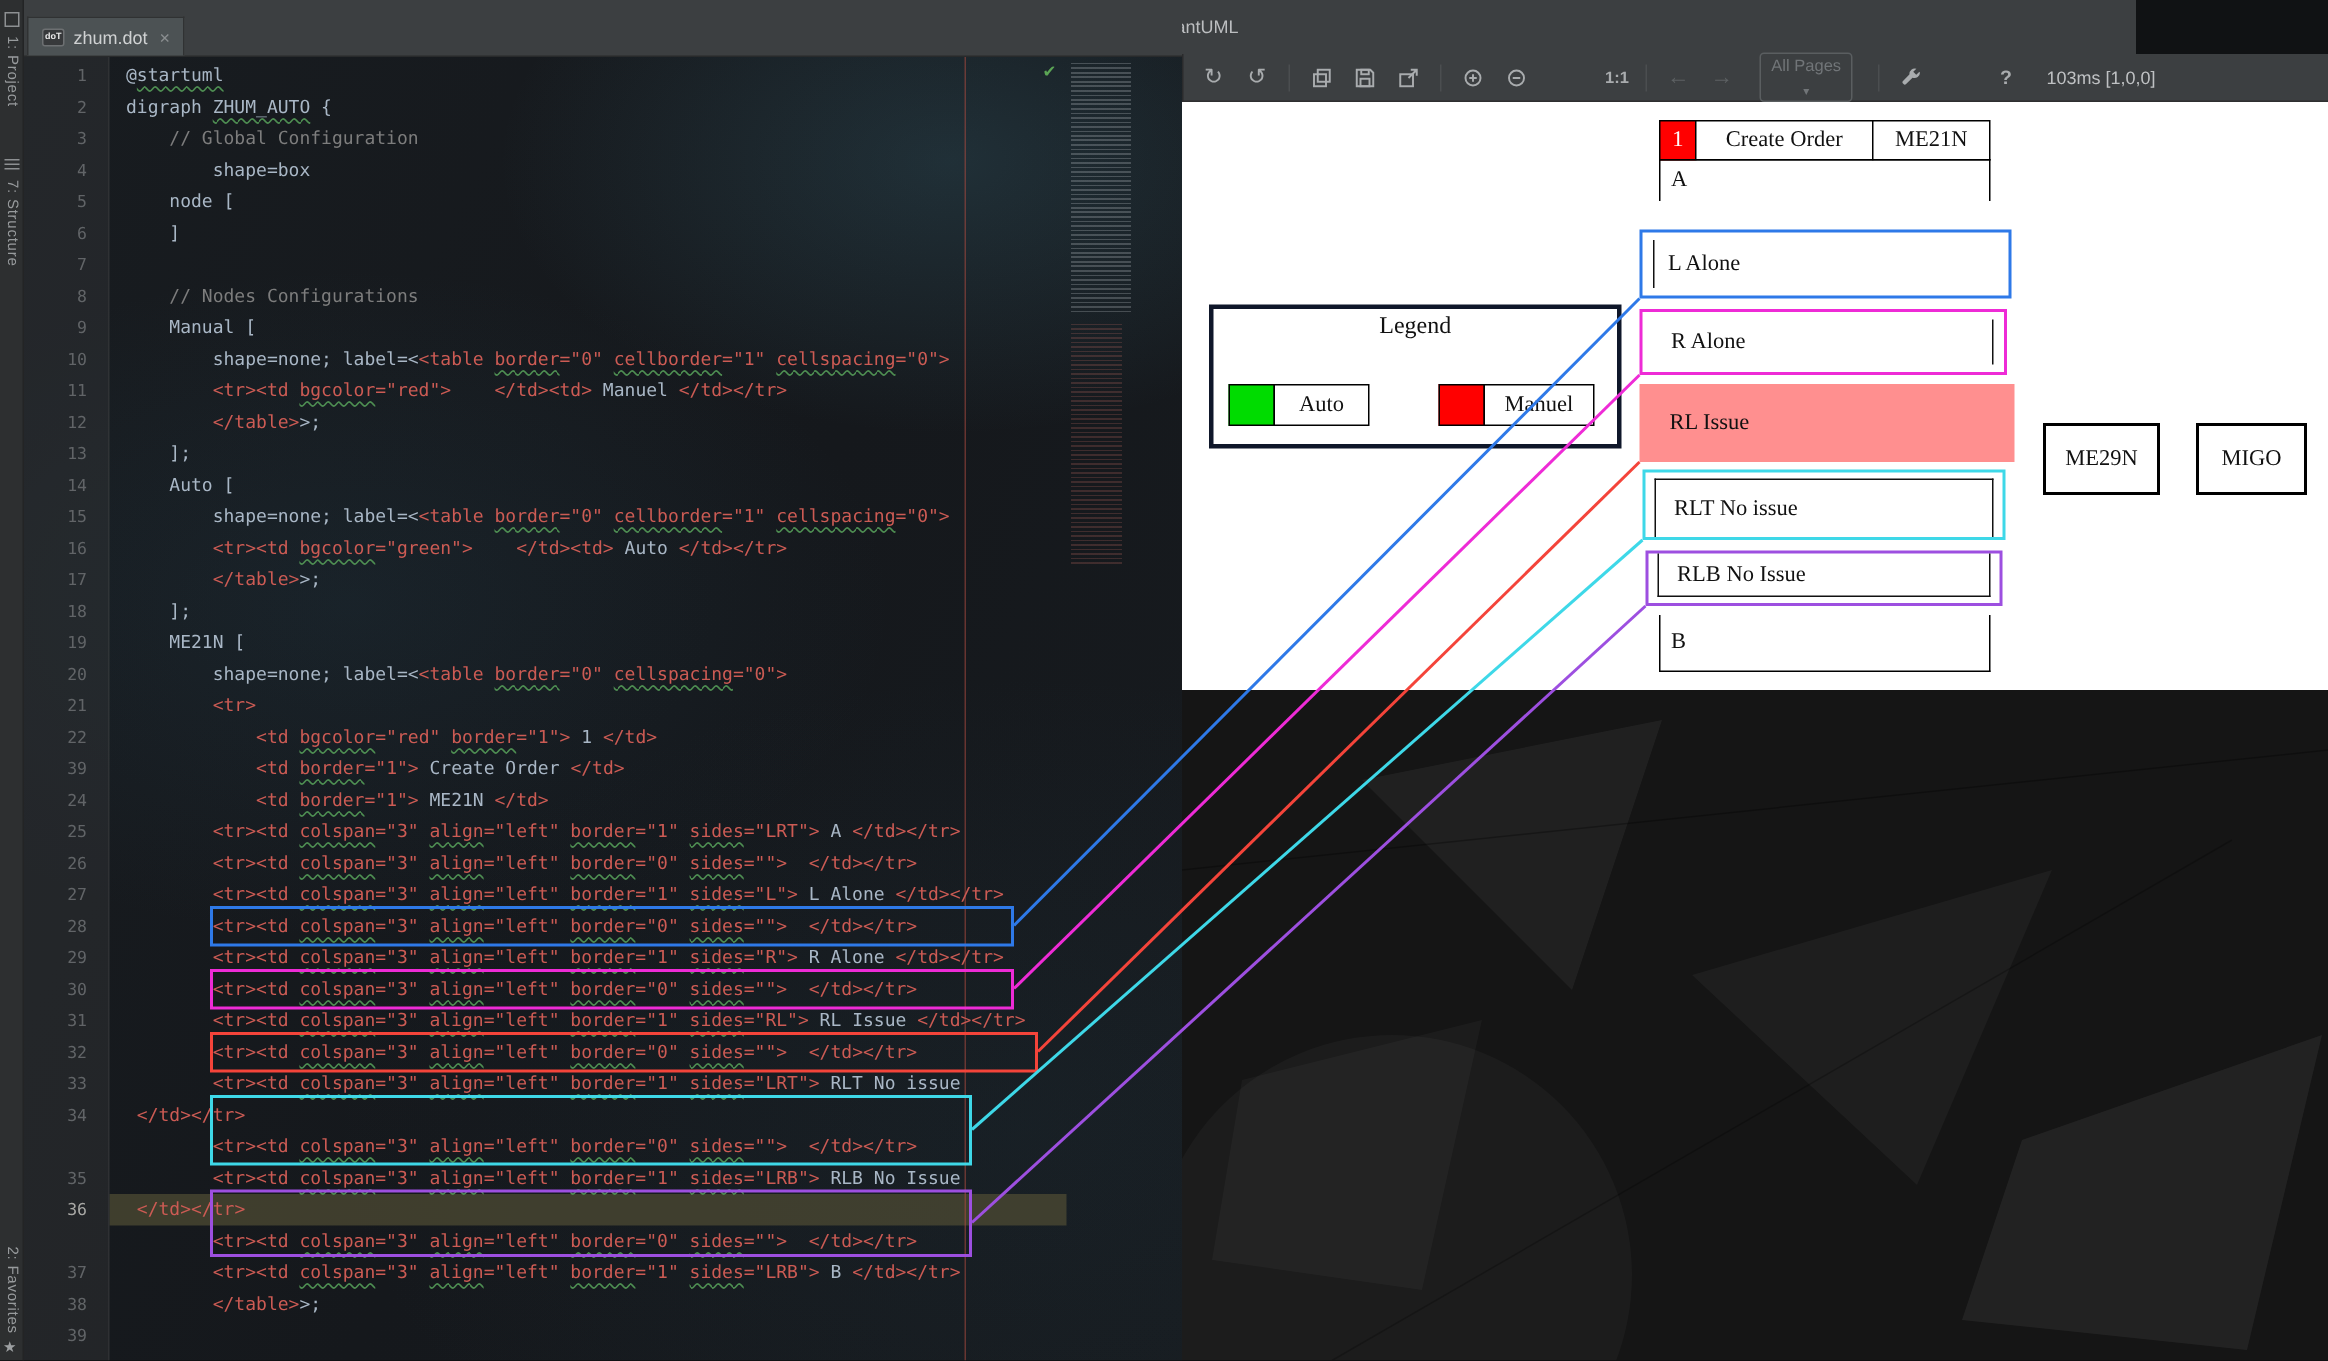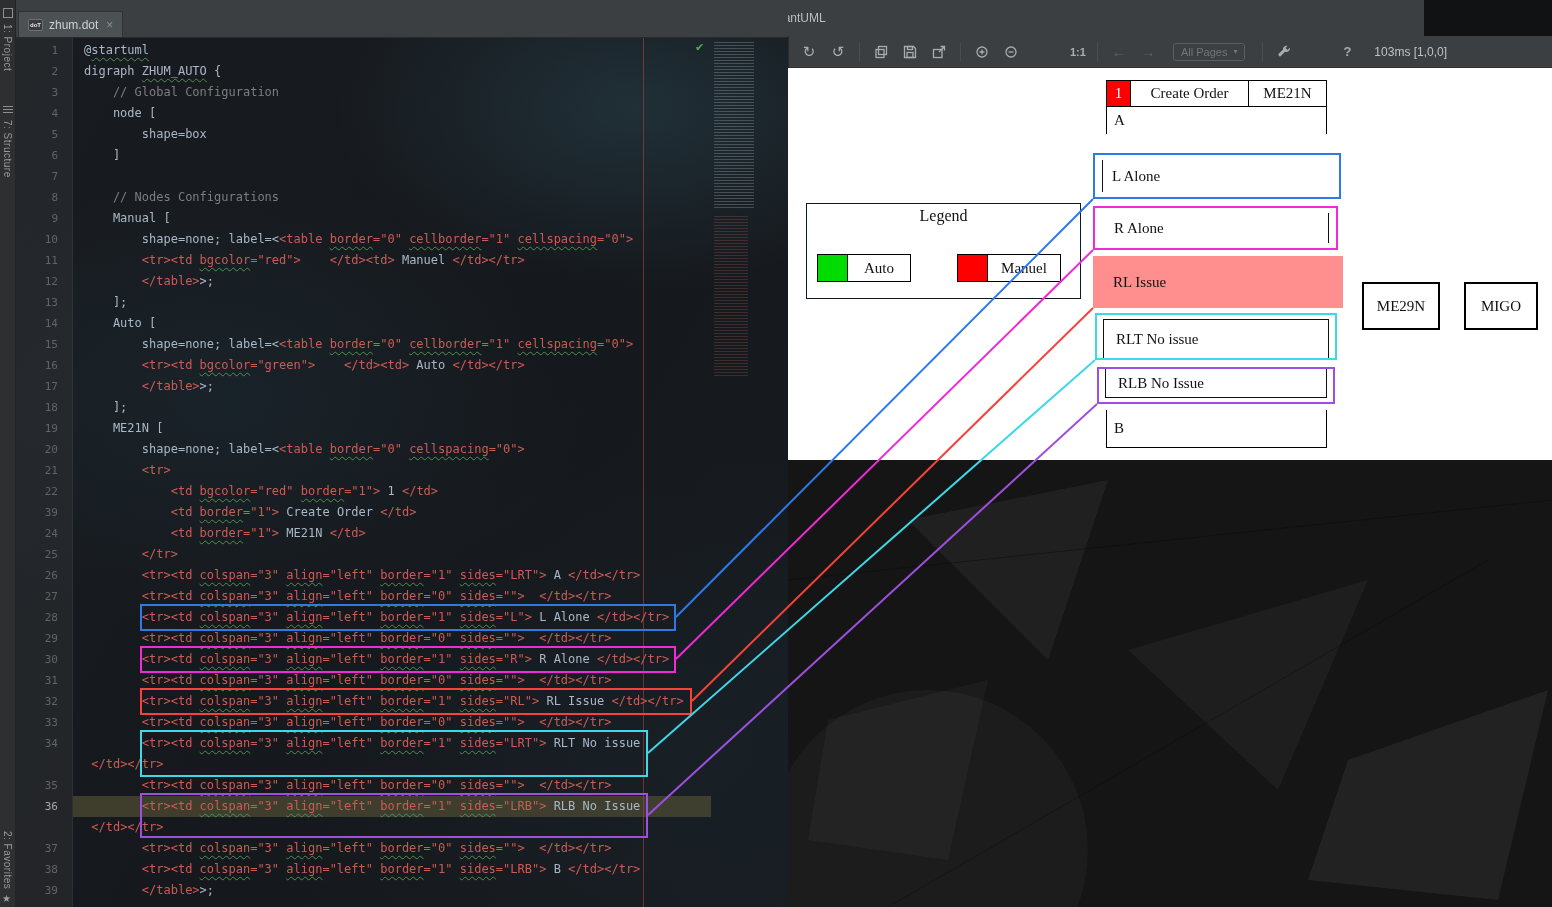--- a/index.html
+++ b/index.html
@@ -55,35 +55,35 @@
 
   
   #pheader { position:absolute; left:760px; top:0; width:664px; height:36px; background:#3c3f41; border-left:1px solid #2a2b2c; display:flex; align-items:center; padding-left:12px; }
   #pheader span { font-size:12px; color:#bcbec0; }
   #ptoolbar { position:absolute; left:788px; top:36px; width:764px; height:32px; background:#3c3f41; border-left:1px solid #2a2b2c; border-bottom:1px solid #2e2f30; display:flex; align-items:center; padding-left:10px; gap:9px; }
   .tbtn { background:none; border:none; display:flex; align-items:center; justify-content:center; width:20px; height:20px; cursor:pointer; padding:0; }
   .tbtn .g { font-size:15px; color:#a9acae; line-height:1; }
   .tbtn.lbl { width:auto; font-size:11px; font-weight:bold; color:#a9acae;margin-left:40px; }
   .tbtn.dis { color:#5d6163; font-size:15px; }
   .tsep { width:1px; height:18px; background:#4b4e50; margin:0 2px; }
-  .combo { display:flex; align-items:center; gap:6px; border:1px solid #5a5e60; border-radius:3px; padding:2px 7px; margin-left:6px; color:#717578; font-size:11px; }
+  .combo { display:flex; align-items:center; gap:6px; border:1px solid #5a5e60; border-radius:3px; padding:2px 7px; margin-left:6px; color:#717578; font-size:11px;flex-direction:column; }
   .combo .caret { font-size:8px; }
   .tstatus { margin-left:14px; font-size:12px; font-weight:400; color:#bfc1c3; }
   .isvg { stroke:#a9acae; fill:none; stroke-width:1.3; }
 
   
   #canvas { position:absolute; left:788px; top:68px; width:764px; height:392px; background:#ffffff; }
   .dtext { font-family:"Liberation Serif","DejaVu Serif",serif; color:#111; font-size:15px; }
   .cell { position:absolute; border:1px solid #000; display:flex; align-items:center; justify-content:center; }
   .hdr-red { left:318px; top:12px; width:25px; height:27px; background:var(--legend_red); color:#fff; }
   .hdr-co  { left:342px; top:12px; width:119px; height:27px; background:#fff; }
   .hdr-me  { left:460px; top:12px; width:79px; height:27px; background:#fff; }
   .arow { position:absolute; left:318px; top:38px; width:221px; height:28px; border:1px solid #000; border-bottom:none; display:flex; align-items:center; padding-left:7px; }
   .brow { position:absolute; left:318px; top:342px; width:221px; height:38px; border:1px solid #000; border-top:none; display:flex; align-items:center; padding-left:7px; }
-  .legend { position:absolute; left:18px; top:135px; width:275px; height:96px; border:1px solid #0f172a; }
+  .legend { position:absolute; left:18px; top:135px; width:275px; height:96px; border:3px solid #0f172a; }
   .ltitle { text-align:center; padding-top:3px; font-size:16px; }
   .lsw { position:absolute; top:50px; width:31px; height:28px; border:1px solid #000; }
   .lsw.g { left:10px; background:var(--legend_green); }
   .lsw.r { left:150px; background:var(--legend_red); }
   .lcell { position:absolute; top:50px; height:28px; border:1px solid #000; display:flex; align-items:center; justify-content:center; }
   .lcell.a { left:40px; width:64px; }
   .lcell.m { left:180px; width:74px; }
   .gnode { position:absolute; top:174px; height:48px; border:2px solid #000; display:flex; align-items:center; justify-content:center; background:#fff;margin-top:40px; }
   .gnode.me29n { left:574px; width:78px; }
   .gnode.migo  { left:676px; width:74px; }
@@ -179,42 +179,41 @@
         <div class="lnum cur">36</div>
         <div class="lnum"></div>
         <div class="lnum">37</div>
         <div class="lnum">38</div>
         <div class="lnum">39</div>
       </div>
     <div id="code-col">
         <div class="crow"><span class="tk-p">@</span><span class="tk-pw">startuml</span></div>
         <div class="crow"><span class="tk-p">digraph </span><span class="tk-pw">ZHUM_AUTO</span><span class="tk-p"> {</span></div>
         <div class="crow"><span class="tk-c">    // Global Configuration</span></div>
+        <div class="crow"><span class="tk-p">        shape=box</span></div>
         <div class="crow"><span class="tk-p">    node [</span></div>
-        <div class="crow"><span class="tk-p">        shape=box</span></div>
         <div class="crow"><span class="tk-p">    ]</span></div>
         <div class="crow"></div>
         <div class="crow"><span class="tk-c">    // Nodes Configurations</span></div>
         <div class="crow"><span class="tk-p">    Manual [</span></div>
         <div class="crow"><span class="tk-p">        shape=none; label=&lt;</span><span class="tk-m">&lt;table </span><span class="tk-w">border</span><span class="tk-m">="0" </span><span class="tk-w">cellborder</span><span class="tk-m">="1" </span><span class="tk-w">cellspacing</span><span class="tk-m">="0"&gt;</span></div>
         <div class="crow"><span class="tk-p">        </span><span class="tk-m">&lt;tr&gt;&lt;td </span><span class="tk-w">bgcolor</span><span class="tk-m">="red"&gt;</span><span class="tk-p">    </span><span class="tk-m">&lt;/td&gt;&lt;td&gt;</span><span class="tk-p"> Manuel </span><span class="tk-m">&lt;/td&gt;&lt;/tr&gt;</span></div>
         <div class="crow"><span class="tk-p">        </span><span class="tk-m">&lt;/table&gt;</span><span class="tk-p">&gt;;</span></div>
         <div class="crow"><span class="tk-p">    ];</span></div>
         <div class="crow"><span class="tk-p">    Auto [</span></div>
         <div class="crow"><span class="tk-p">        shape=none; label=&lt;</span><span class="tk-m">&lt;table </span><span class="tk-w">border</span><span class="tk-m">="0" </span><span class="tk-w">cellborder</span><span class="tk-m">="1" </span><span class="tk-w">cellspacing</span><span class="tk-m">="0"&gt;</span></div>
         <div class="crow"><span class="tk-p">        </span><span class="tk-m">&lt;tr&gt;&lt;td </span><span class="tk-w">bgcolor</span><span class="tk-m">="green"&gt;</span><span class="tk-p">    </span><span class="tk-m">&lt;/td&gt;&lt;td&gt;</span><span class="tk-p"> Auto </span><span class="tk-m">&lt;/td&gt;&lt;/tr&gt;</span></div>
         <div class="crow"><span class="tk-p">        </span><span class="tk-m">&lt;/table&gt;</span><span class="tk-p">&gt;;</span></div>
         <div class="crow"><span class="tk-p">    ];</span></div>
         <div class="crow"><span class="tk-p">    ME21N [</span></div>
         <div class="crow"><span class="tk-p">        shape=none; label=&lt;</span><span class="tk-m">&lt;table </span><span class="tk-w">border</span><span class="tk-m">="0" </span><span class="tk-w">cellspacing</span><span class="tk-m">="0"&gt;</span></div>
         <div class="crow"><span class="tk-p">        </span><span class="tk-m">&lt;tr&gt;</span></div>
         <div class="crow"><span class="tk-p">            </span><span class="tk-m">&lt;td </span><span class="tk-w">bgcolor</span><span class="tk-m">="red" </span><span class="tk-w">border</span><span class="tk-m">="1"&gt;</span><span class="tk-p"> 1 </span><span class="tk-m">&lt;/td&gt;</span></div>
         <div class="crow"><span class="tk-p">            </span><span class="tk-m">&lt;td </span><span class="tk-w">border</span><span class="tk-m">="1"&gt;</span><span class="tk-p"> Create Order </span><span class="tk-m">&lt;/td&gt;</span></div>
         <div class="crow"><span class="tk-p">            </span><span class="tk-m">&lt;td </span><span class="tk-w">border</span><span class="tk-m">="1"&gt;</span><span class="tk-p"> ME21N </span><span class="tk-m">&lt;/td&gt;</span></div>
-        <div class="crow"><span class="tk-p">        </span><span class="tk-m">&lt;/tr&gt;</span></div>
         <div class="crow"><span class="tk-p">        </span><span class="tk-m">&lt;tr&gt;&lt;td </span><span class="tk-w">colspan</span><span class="tk-m">="3" </span><span class="tk-w">align</span><span class="tk-m">="left" </span><span class="tk-w">border</span><span class="tk-m">="1" </span><span class="tk-w">sides</span><span class="tk-m">="LRT"&gt;</span><span class="tk-p"> A </span><span class="tk-m">&lt;/td&gt;&lt;/tr&gt;</span></div>
         <div class="crow"><span class="tk-p">        </span><span class="tk-m">&lt;tr&gt;&lt;td </span><span class="tk-w">colspan</span><span class="tk-m">="3" </span><span class="tk-w">align</span><span class="tk-m">="left" </span><span class="tk-w">border</span><span class="tk-m">="0" </span><span class="tk-w">sides</span><span class="tk-m">=""&gt;</span><span class="tk-p">  </span><span class="tk-m">&lt;/td&gt;&lt;/tr&gt;</span></div>
         <div class="crow"><span class="tk-p">        </span><span class="tk-m">&lt;tr&gt;&lt;td </span><span class="tk-w">colspan</span><span class="tk-m">="3" </span><span class="tk-w">align</span><span class="tk-m">="left" </span><span class="tk-w">border</span><span class="tk-m">="1" </span><span class="tk-w">sides</span><span class="tk-m">="L"&gt;</span><span class="tk-p"> L Alone </span><span class="tk-m">&lt;/td&gt;&lt;/tr&gt;</span></div>
         <div class="crow"><span class="tk-p">        </span><span class="tk-m">&lt;tr&gt;&lt;td </span><span class="tk-w">colspan</span><span class="tk-m">="3" </span><span class="tk-w">align</span><span class="tk-m">="left" </span><span class="tk-w">border</span><span class="tk-m">="0" </span><span class="tk-w">sides</span><span class="tk-m">=""&gt;</span><span class="tk-p">  </span><span class="tk-m">&lt;/td&gt;&lt;/tr&gt;</span></div>
         <div class="crow"><span class="tk-p">        </span><span class="tk-m">&lt;tr&gt;&lt;td </span><span class="tk-w">colspan</span><span class="tk-m">="3" </span><span class="tk-w">align</span><span class="tk-m">="left" </span><span class="tk-w">border</span><span class="tk-m">="1" </span><span class="tk-w">sides</span><span class="tk-m">="R"&gt;</span><span class="tk-p"> R Alone </span><span class="tk-m">&lt;/td&gt;&lt;/tr&gt;</span></div>
         <div class="crow"><span class="tk-p">        </span><span class="tk-m">&lt;tr&gt;&lt;td </span><span class="tk-w">colspan</span><span class="tk-m">="3" </span><span class="tk-w">align</span><span class="tk-m">="left" </span><span class="tk-w">border</span><span class="tk-m">="0" </span><span class="tk-w">sides</span><span class="tk-m">=""&gt;</span><span class="tk-p">  </span><span class="tk-m">&lt;/td&gt;&lt;/tr&gt;</span></div>
         <div class="crow"><span class="tk-p">        </span><span class="tk-m">&lt;tr&gt;&lt;td </span><span class="tk-w">colspan</span><span class="tk-m">="3" </span><span class="tk-w">align</span><span class="tk-m">="left" </span><span class="tk-w">border</span><span class="tk-m">="1" </span><span class="tk-w">sides</span><span class="tk-m">="RL"&gt;</span><span class="tk-p"> RL Issue </span><span class="tk-m">&lt;/td&gt;&lt;/tr&gt;</span></div>
         <div class="crow"><span class="tk-p">        </span><span class="tk-m">&lt;tr&gt;&lt;td </span><span class="tk-w">colspan</span><span class="tk-m">="3" </span><span class="tk-w">align</span><span class="tk-m">="left" </span><span class="tk-w">border</span><span class="tk-m">="0" </span><span class="tk-w">sides</span><span class="tk-m">=""&gt;</span><span class="tk-p">  </span><span class="tk-m">&lt;/td&gt;&lt;/tr&gt;</span></div>
         <div class="crow"><span class="tk-p">        </span><span class="tk-m">&lt;tr&gt;&lt;td </span><span class="tk-w">colspan</span><span class="tk-m">="3" </span><span class="tk-w">align</span><span class="tk-m">="left" </span><span class="tk-w">border</span><span class="tk-m">="1" </span><span class="tk-w">sides</span><span class="tk-m">="LRT"&gt;</span><span class="tk-p"> RLT No issue</span></div>
         <div class="crow"><span class="tk-p"> </span><span class="tk-m">&lt;/td&gt;&lt;/tr&gt;</span></div>

